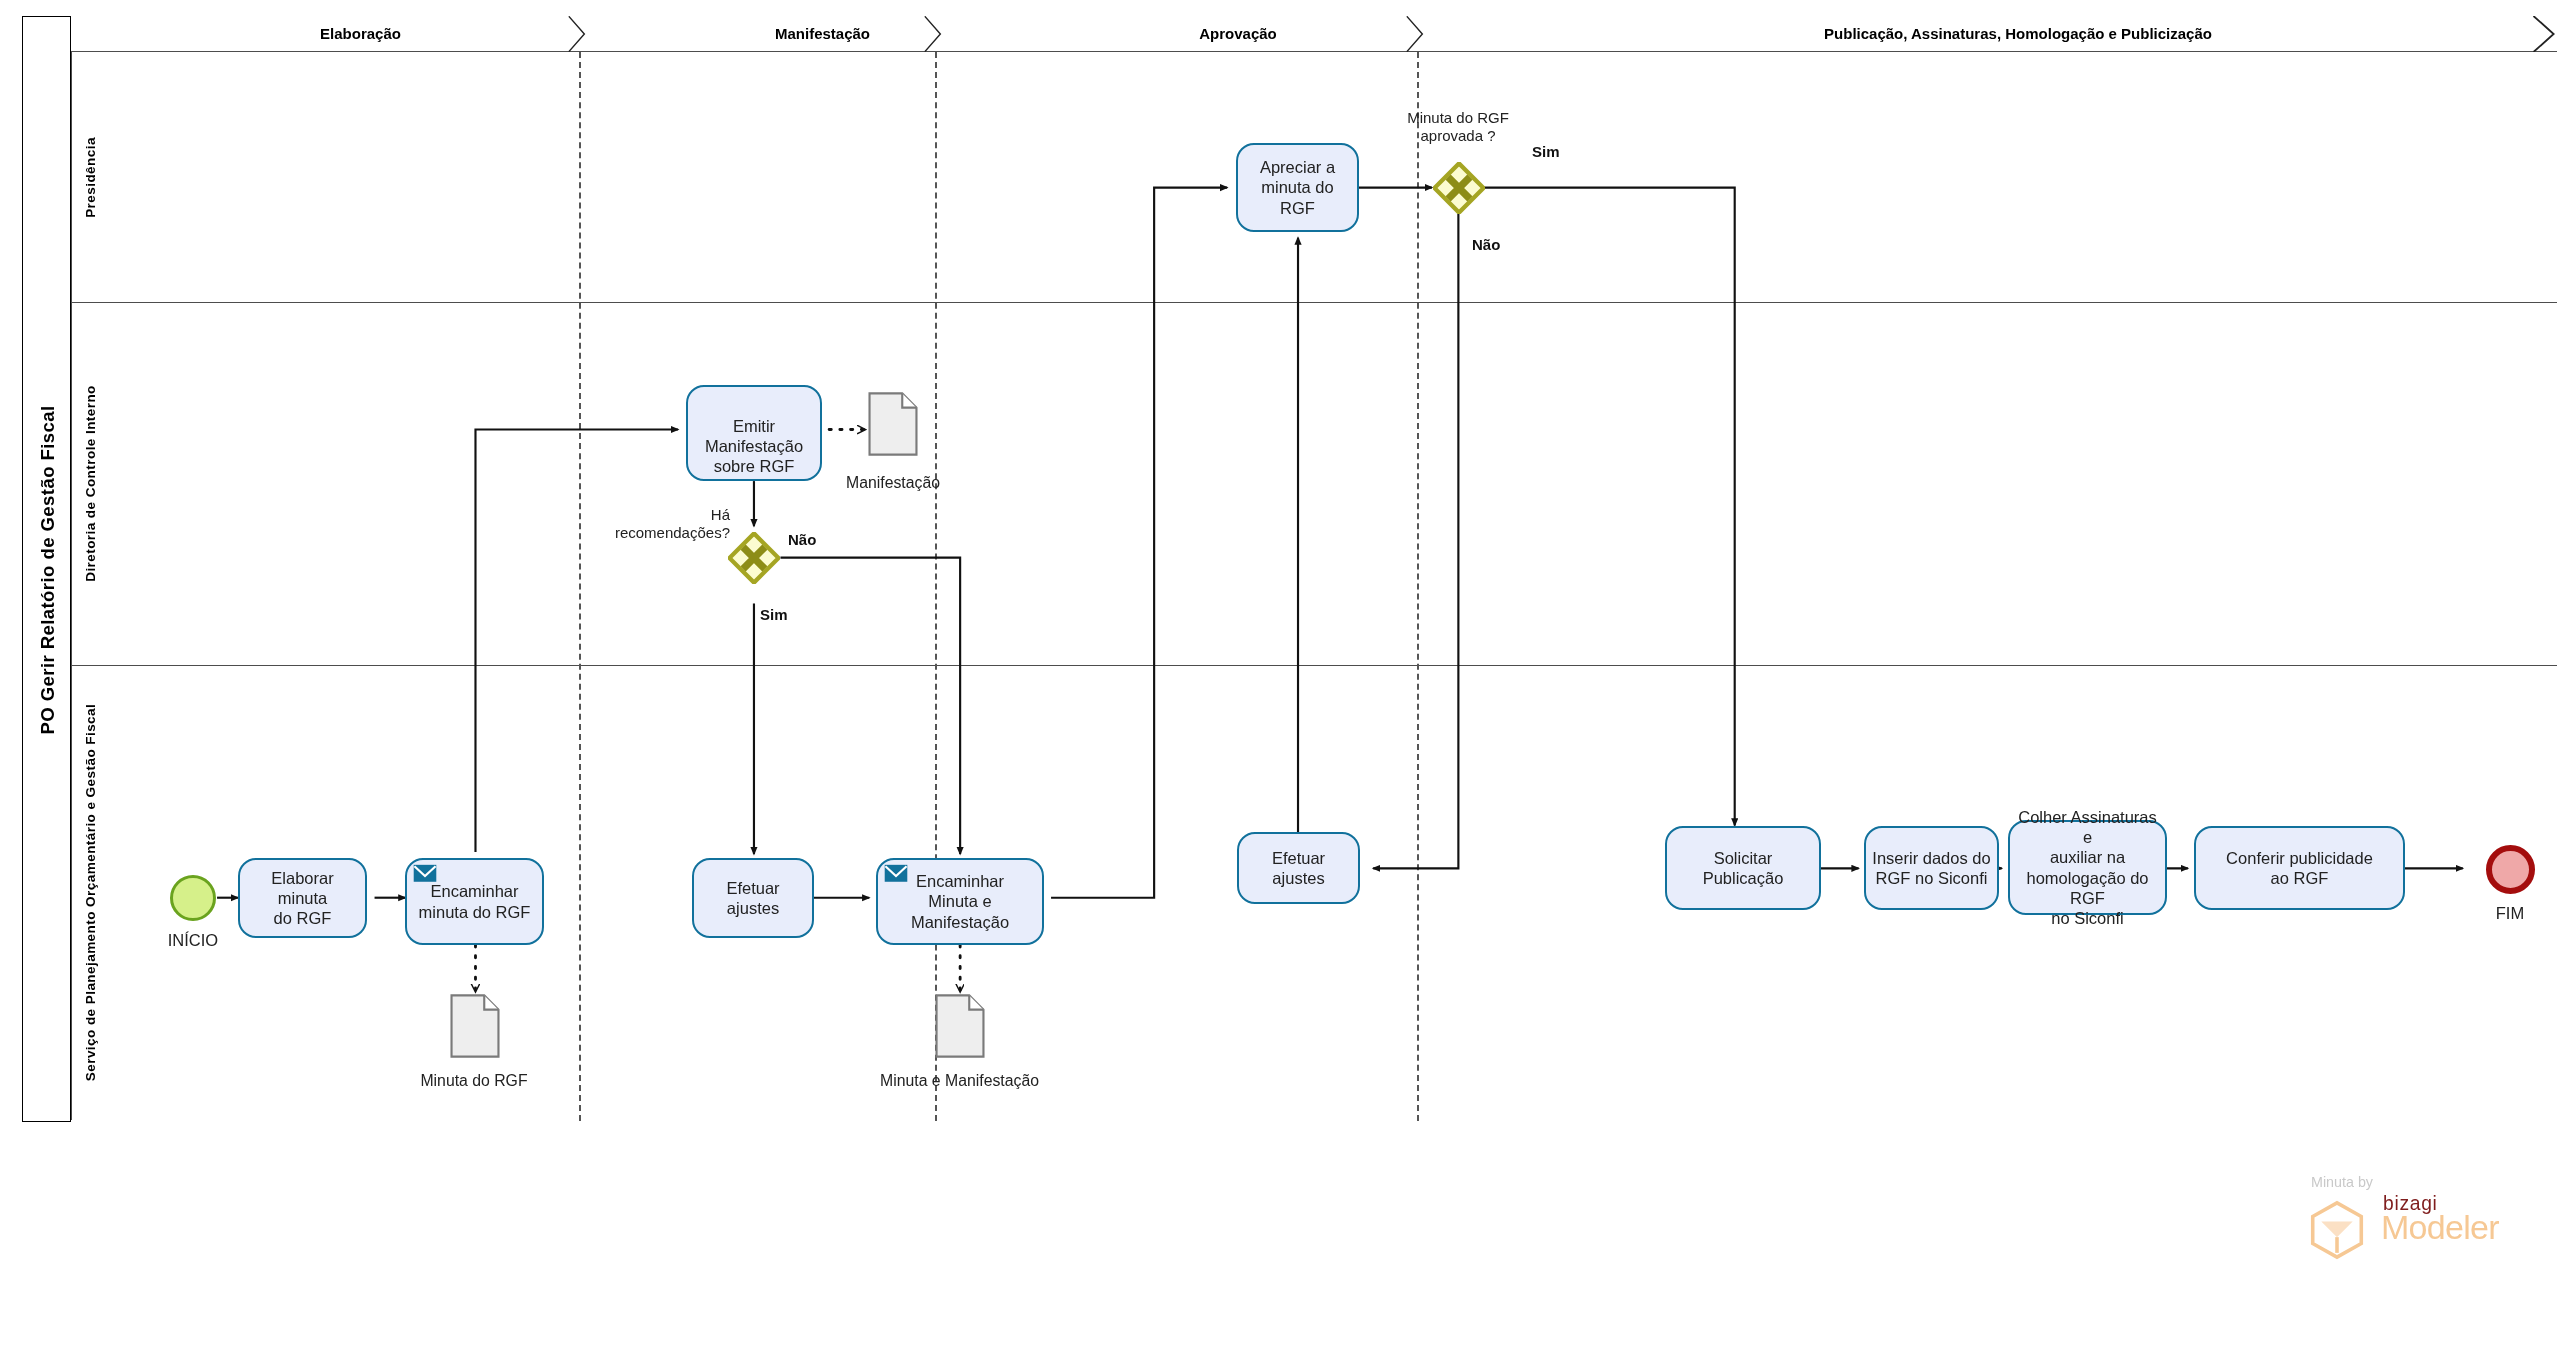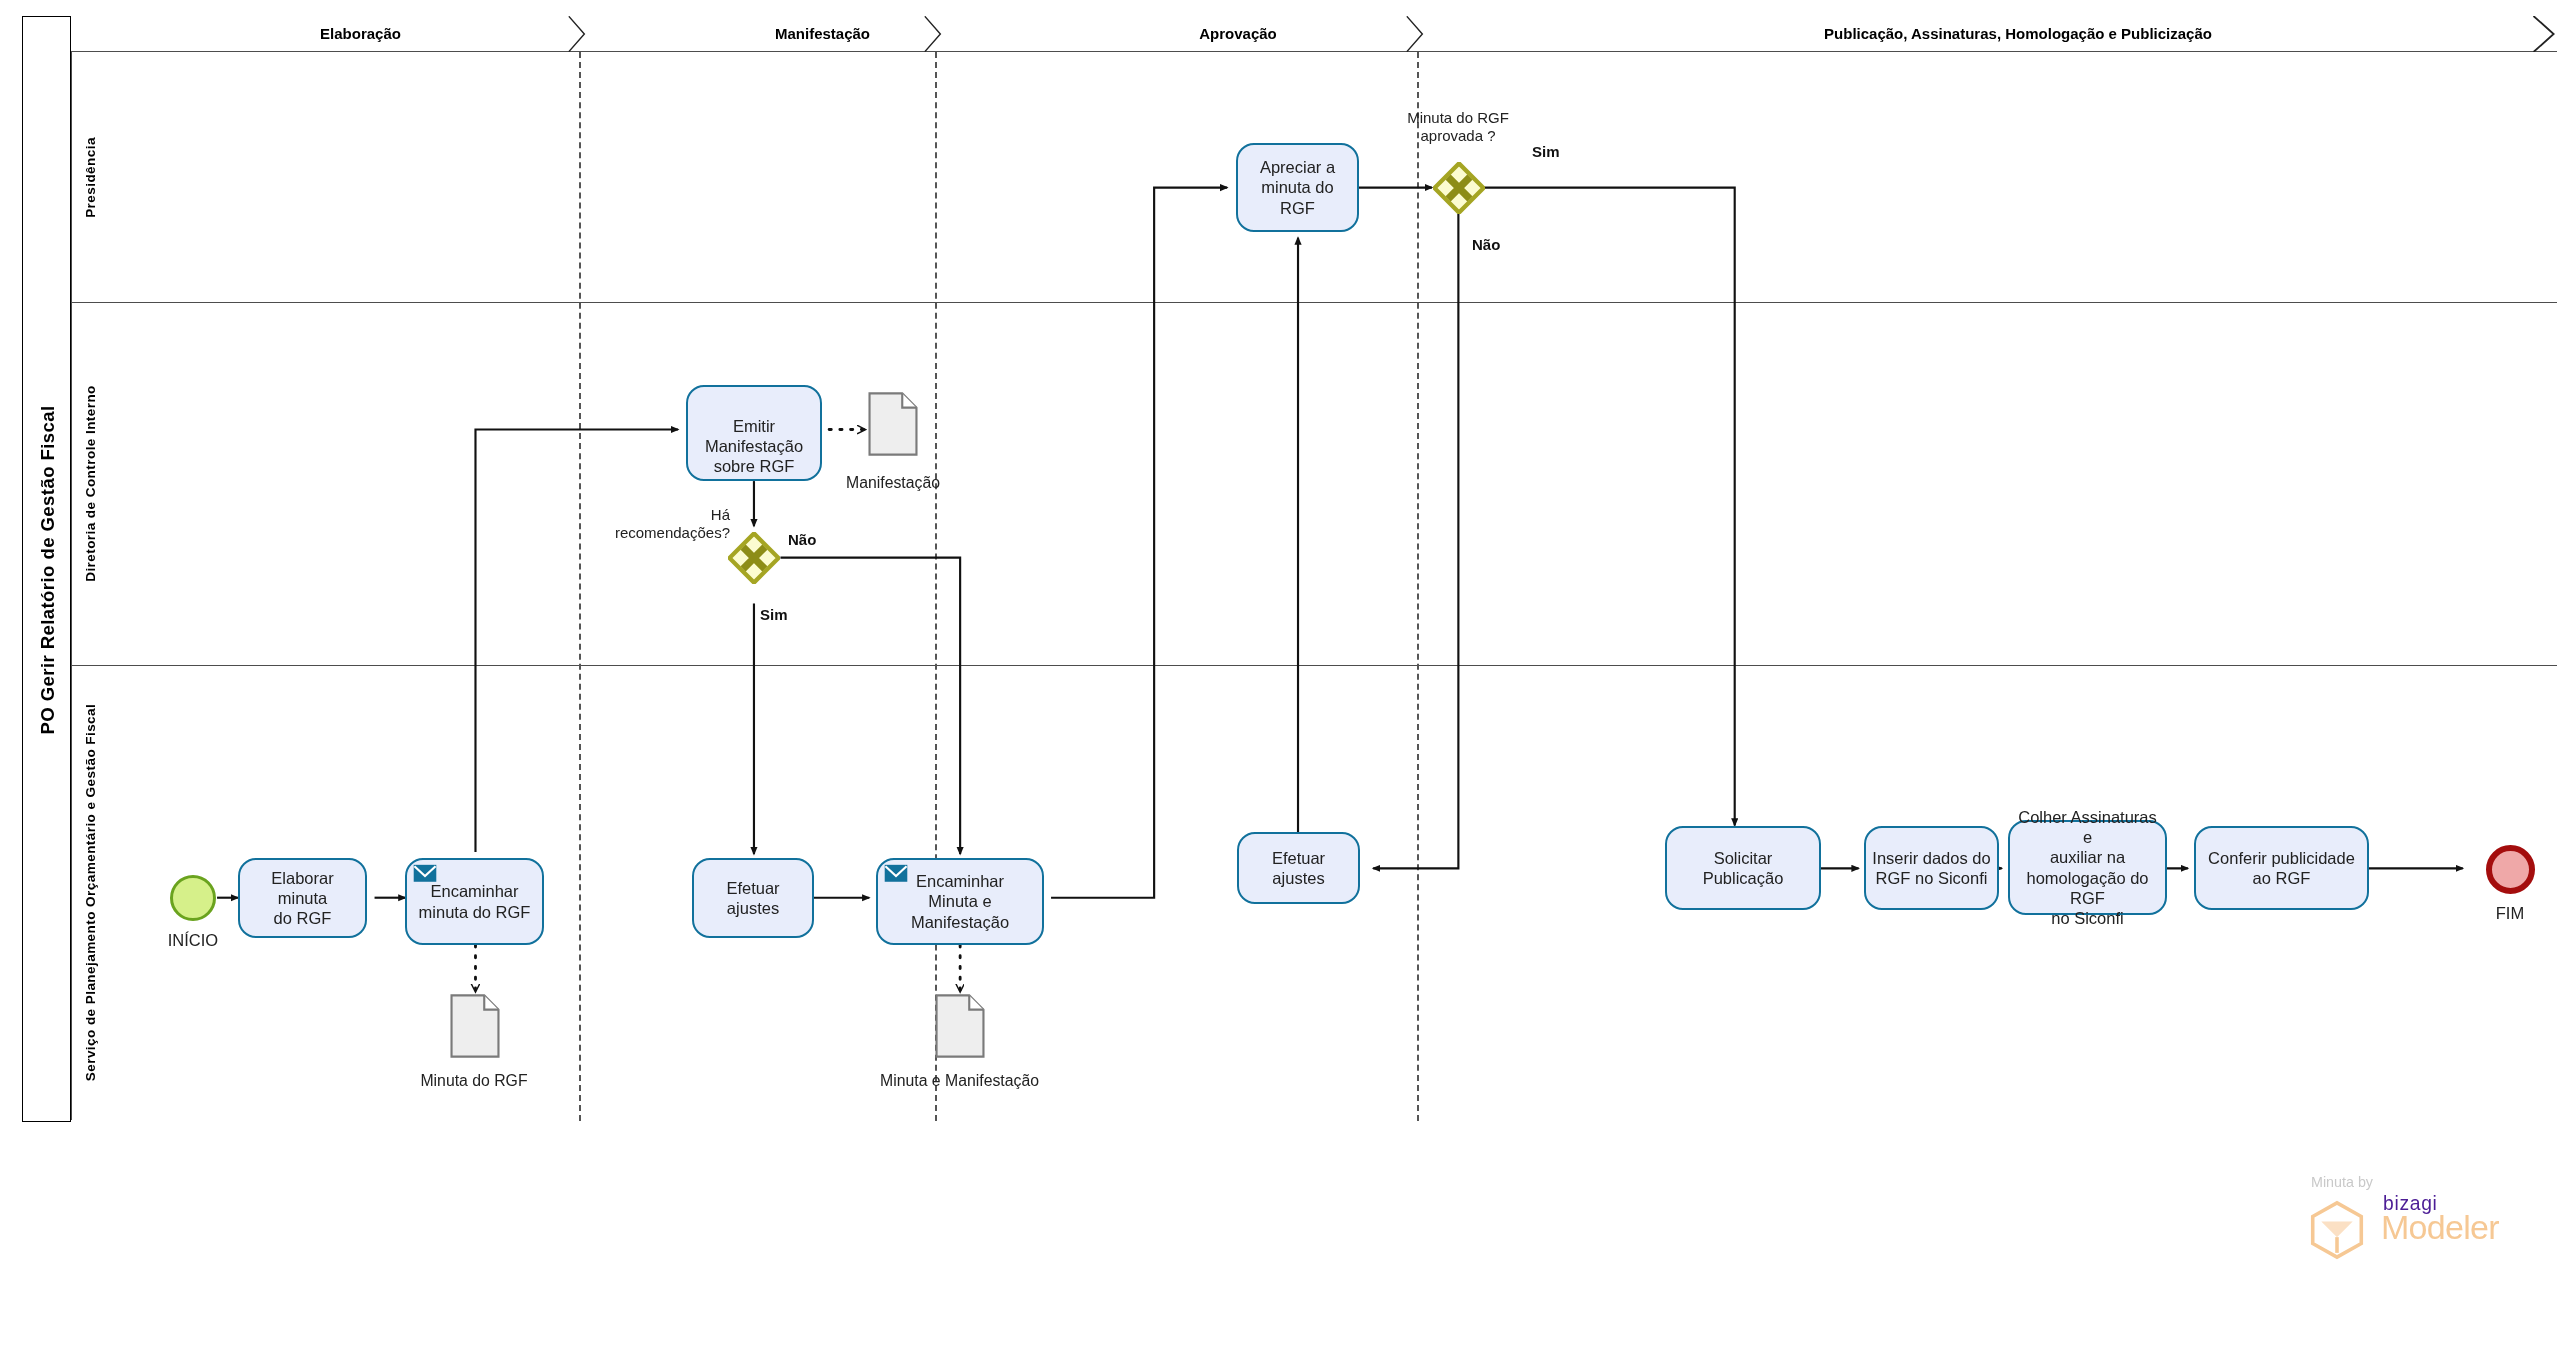--- a/index.html
+++ b/index.html
@@ -51,21 +51,21 @@
   
   .doc{position:absolute;width:50px;height:64px;}
   .doc-lbl{position:absolute;text-align:center;font-size:15.8px;color:#222;white-space:nowrap;}
 
   
   #flows{position:absolute;left:0;top:0;width:2576px;height:1353px;pointer-events:none;}
 
   
   .logo{position:absolute;left:2291px;top:1174px;width:236px;height:86px;}
   .logo-pw{position:absolute;left:20px;top:0;font-size:14.3px;color:#c9c9c9;}
-  .logo-bz{position:absolute;left:92px;top:18.6px;font-size:19.3px;color:#4c1d95;letter-spacing:0.7px;}
+  .logo-bz{position:absolute;left:92px;top:18.6px;font-size:19.3px;color:#7f1d1d;letter-spacing:0.7px;}
   .logo-md{position:absolute;left:90px;top:34px;font-size:34px;color:#f6c894;letter-spacing:-0.7px;text-align:center;}
 </style>
 </head>
 <body>
 
 <div id="canvas">
 
   <div class="pool">
 
     <div class="pool-title-band">
@@ -243,21 +243,21 @@
 
   <div class="task" style="left:2008px;top:820px;width:159px;height:95px;">
     <div>
       <span>Colher Assinaturas e</span>
       <span>auxiliar na</span>
       <span>homologação do RGF</span>
       <span>no Siconfi</span>
     </div>
   </div>
 
-  <div class="task" style="left:2194px;top:826px;width:175px;height:84px;">
+  <div class="task" style="left:2194px;top:826px;width:211px;height:84px;">
     <div>
       <span>Conferir publicidade</span>
       <span>ao RGF</span>
     </div>
   </div>
 
   <svg class="gw" style="left:728px;top:532px;" viewBox="0 0 72 72">
     <polygon points="36,2 70,36 36,70 2,36" fill="#fcfcd0" stroke="#a5a523" stroke-width="6"></polygon>
     <path d="M21 21 L51 51 M51 21 L21 51" stroke="#8d8d17" stroke-width="10" stroke-linecap="butt"></path>
   </svg>

